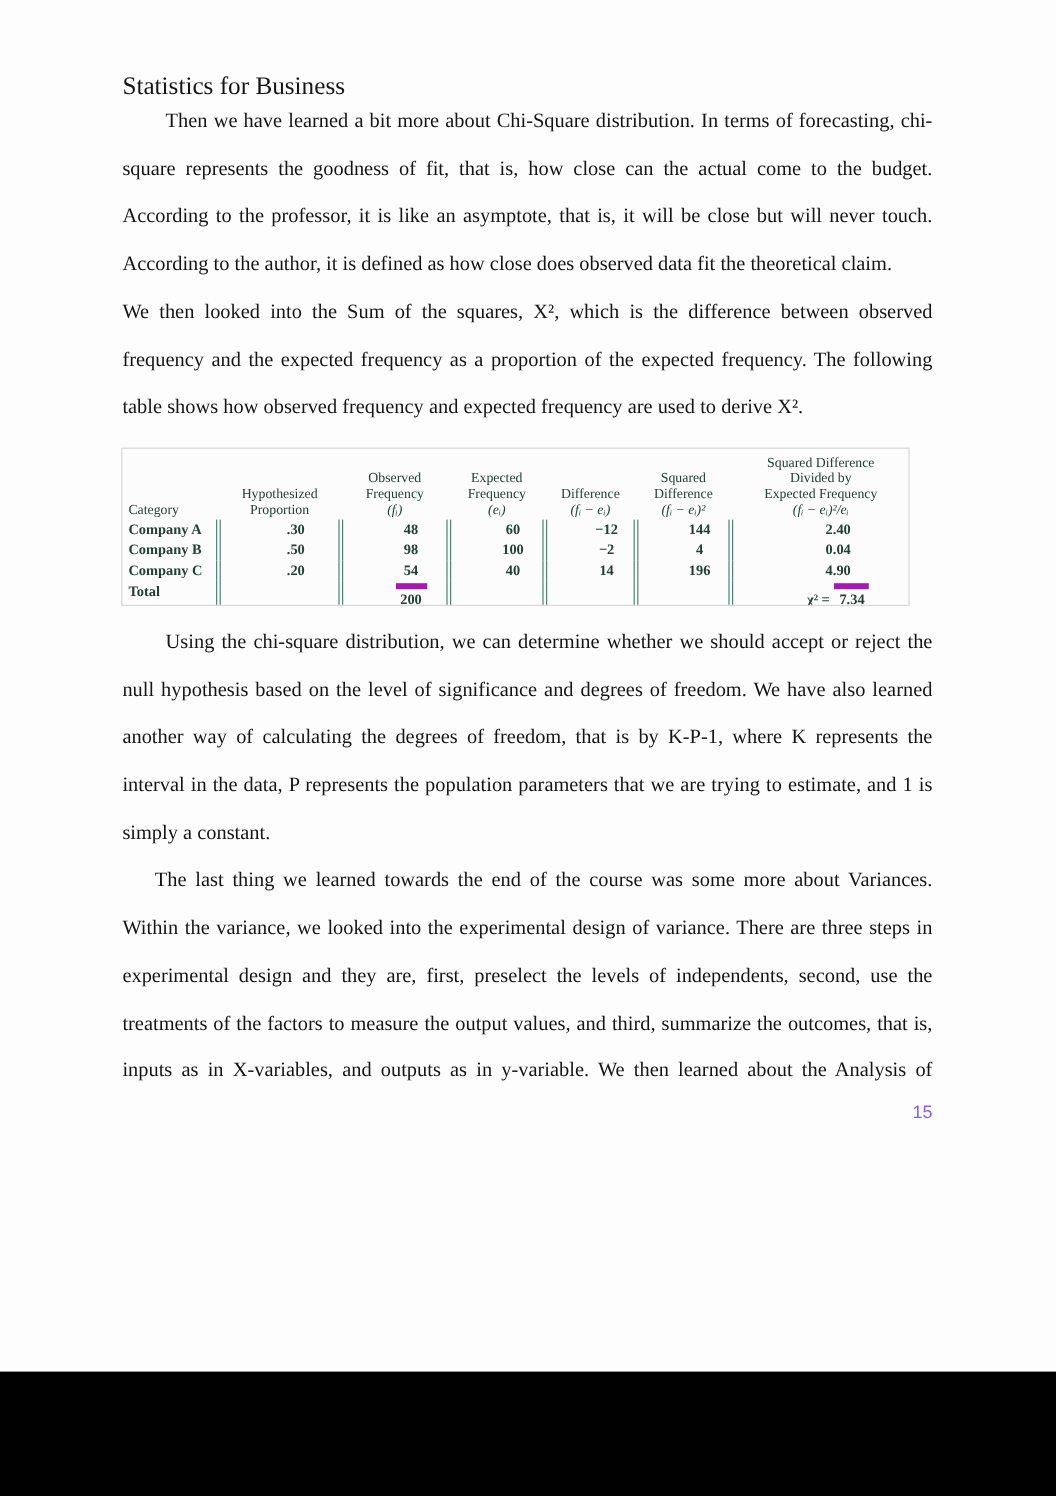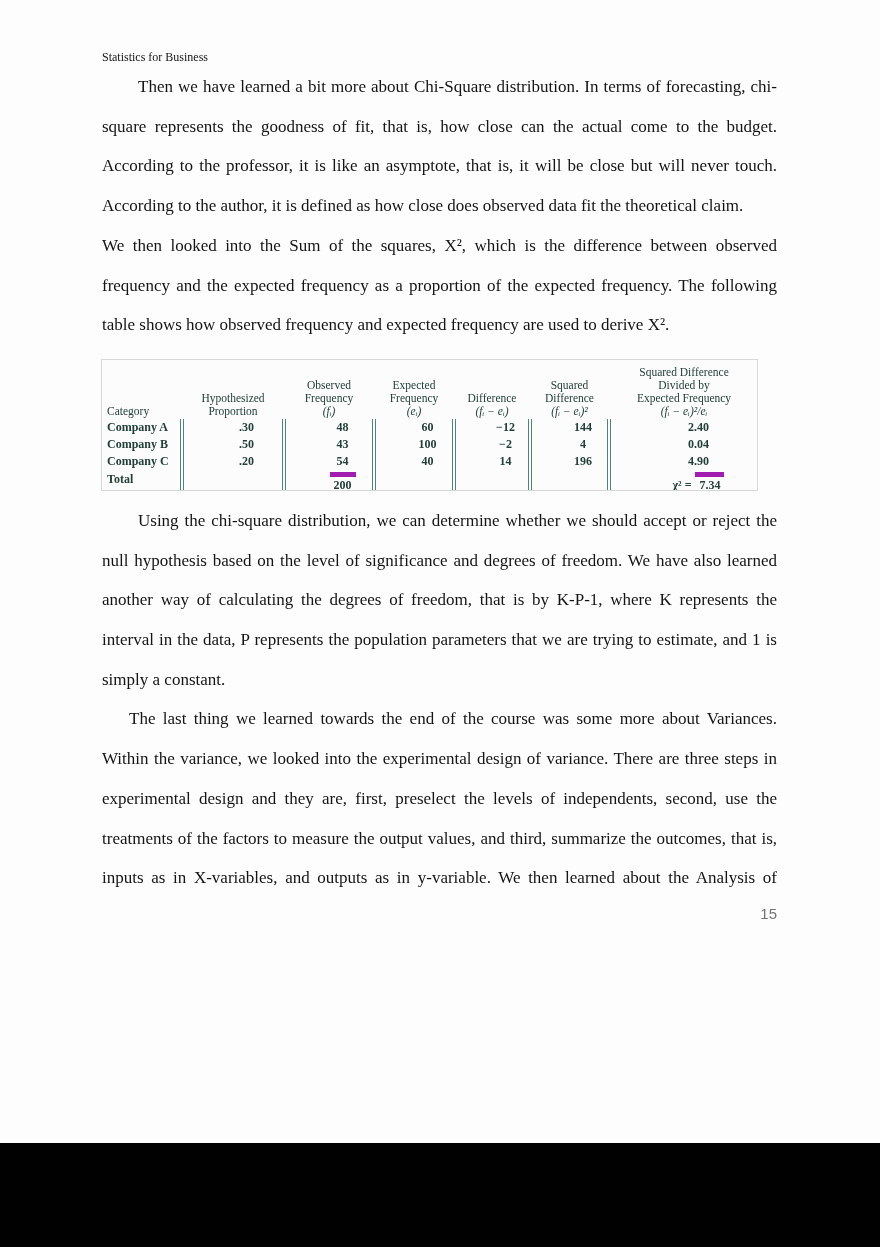--- a/index.html
+++ b/index.html
@@ -10,22 +10,22 @@
     overflow: hidden;
     font-family: "Liberation Serif", "DejaVu Serif", serif;
     color: #141414;
   }
   .page-content {
     position: absolute;
     left: 102px; top: 0;
     width: 675px;
   }
   .doc-header {
-    padding-top: 47px;
-    font-size: 12px;
+    padding-top: 61px;
+    font-size: 21px;
     line-height: 20px;
   }
   .body-text p {
     margin: 0;
     font-size: 17px;
     line-height: 39.7px;
     text-align: justify;
   }
   .body-text p.first { margin-top: 23px; }
   .indent-lg { text-indent: 36px; }
@@ -79,21 +79,21 @@
     padding: 1px 4px 0;
   }
   .chi-label { margin-right: 4px; }
 
   .page-number {
     margin-top: 6px;
     text-align: right;
     font-family: "Liberation Sans", "DejaVu Sans", sans-serif;
     font-size: 15px;
     line-height: 20px;
-    color: #737373;
+    color: #8b5cf6;
   }
   .footer-bar {
     position: absolute;
     left: 0; top: 1143px;
     width: 880px; height: 104px;
     background: #010101;
   }
 </style>
 </head>
 <body>
@@ -157,21 +157,21 @@
             <td>.30</td>
             <td>48</td>
             <td>60</td>
             <td>−12</td>
             <td>144</td>
             <td>2.40</td>
           </tr>
           <tr>
             <td>Company B</td>
             <td>.50</td>
-            <td>43</td>
+            <td>98</td>
             <td>100</td>
             <td>−2</td>
             <td>4</td>
             <td>0.04</td>
           </tr>
           <tr>
             <td>Company C</td>
             <td>.20</td>
             <td>54</td>
             <td>40</td>

